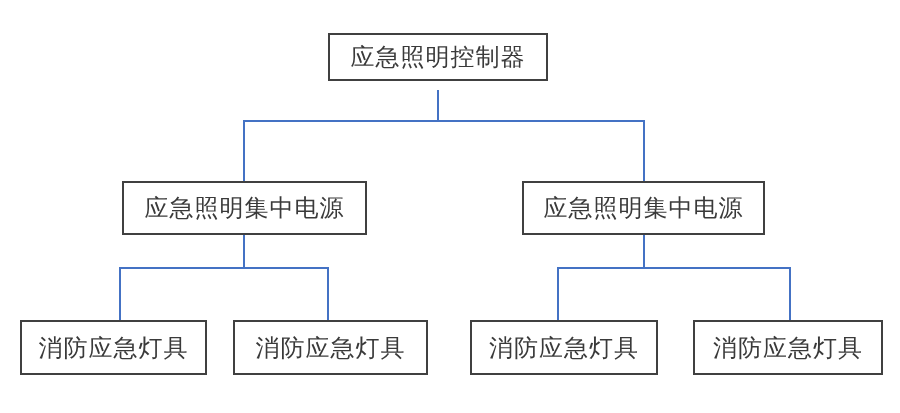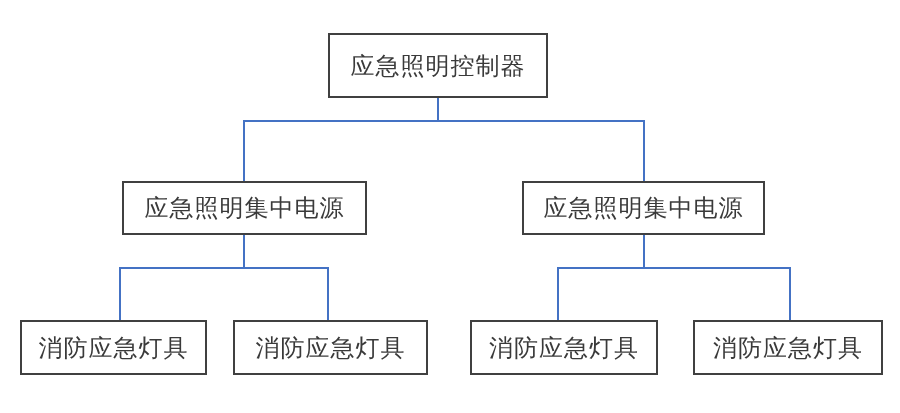--- a/index.html
+++ b/index.html
@@ -35,21 +35,21 @@
     display: flex;
     align-items: center;
     justify-content: center;
     background: var(--background);
     border: 2px solid var(--box-border);
     color: var(--text);
     font-size: 24px;
     letter-spacing: 1px;
     white-space: nowrap;
   }
-  .node-root  { left: 328px; top: 33px;  width: 220px; height: 65px; }
+  .node-root  { left: 328px; top: 33px;  width: 220px; height: 48px; }
   .node-ps-l  { left: 122px; top: 181px; width: 245px; height: 54px; }
   .node-ps-r  { left: 522px; top: 181px; width: 243px; height: 54px; }
   .node-l1    { left: 20px;  top: 320px; width: 187px; height: 55px; }
   .node-l2    { left: 233px; top: 320px; width: 195px; height: 55px; }
   .node-l3    { left: 470px; top: 320px; width: 188px; height: 55px; }
   .node-l4    { left: 693px; top: 320px; width: 190px; height: 55px; }
 </style>
 </head>
 <body>
 

